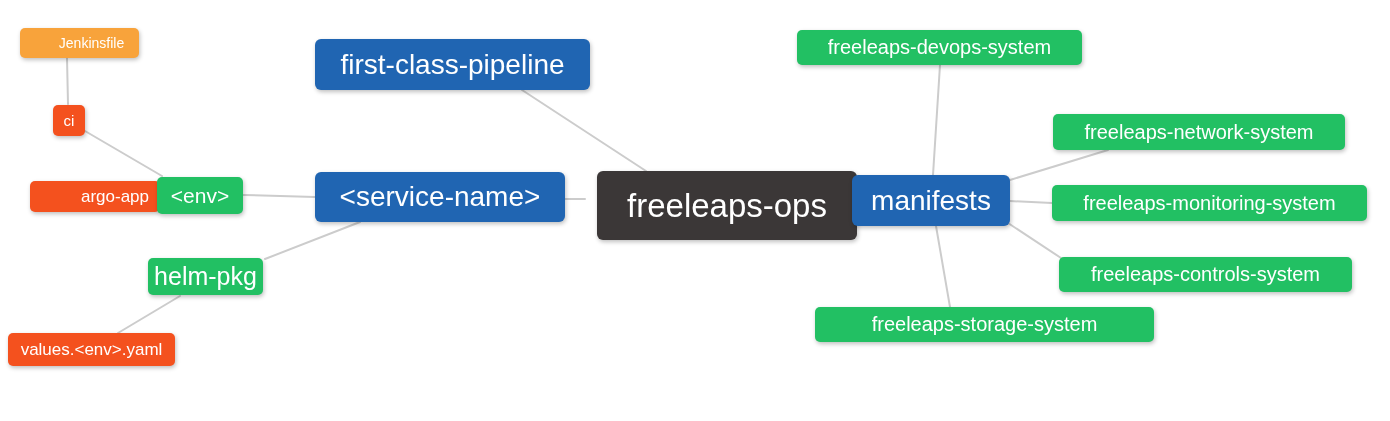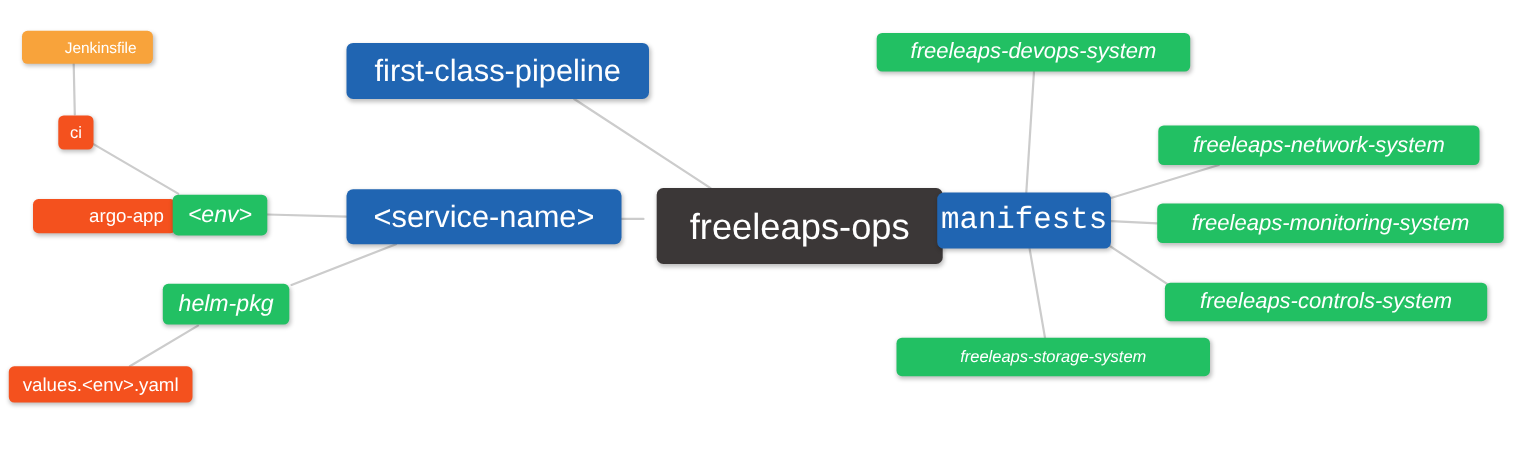--- a/index.html
+++ b/index.html
@@ -8,40 +8,40 @@
     font-family:"Liberation Sans", sans-serif;overflow:hidden;
   }
   svg.edges{position:absolute;left:0;top:0;z-index:1;}
   svg.edges line{stroke:#cccccc;stroke-width:2;stroke-linecap:round;}
   .node{
     position:absolute;z-index:2;display:flex;align-items:center;justify-content:center;
     color:#ffffff;border-radius:5px;white-space:nowrap;cursor:pointer;
     box-shadow:1px 2px 4px rgba(0,0,0,0.25);
   }
   .c-blue{background:#2065B2;}
-  .c-green{background:#22C063;font-style:italic;}
+  .c-green{background:#22C063;}
   .c-orange{background:#F8A33B;}
   .c-red{background:#F4511E;}
   .c-dark{background:#3B3737;border-radius:6px;}
 
   #n-jenkinsfile{left:20px;top:28px;width:95px;height:30px;font-size:14px;padding-left:24px;}
   #n-ci{left:53px;top:105px;width:32px;height:31px;font-size:15px;}
   #n-argo-app{left:30px;top:181px;width:90px;height:31px;font-size:17px;padding-left:40px;}
   #n-env{left:157px;top:177px;width:86px;height:37px;font-size:21px;}
-  #n-helm-pkg{left:148px;top:258px;width:115px;height:37px;font-size:21px;}
+  #n-helm-pkg{left:148px;top:258px;width:115px;height:37px;font-size:25px;}
   #n-values{left:8px;top:333px;width:167px;height:33px;font-size:17px;}
   #n-pipeline{left:315px;top:39px;width:275px;height:51px;font-size:28px;border-radius:6px;}
   #n-service{left:315px;top:172px;width:250px;height:50px;font-size:28px;border-radius:6px;}
   #n-ops{left:585px;top:171px;width:260px;height:69px;font-size:33px;margin-left:12px;}
-  #n-manifests{left:852px;top:175px;width:158px;height:51px;font-size:28px;border-radius:6px;font-family:Liberation Mono, monospace;}
+  #n-manifests{left:852px;top:175px;width:158px;height:51px;font-size:28px;border-radius:6px;}
   #n-devops{left:797px;top:30px;width:285px;height:35px;font-size:20px;}
   #n-network{left:1053px;top:114px;width:292px;height:36px;font-size:20px;}
   #n-monitoring{left:1052px;top:185px;width:315px;height:36px;font-size:20px;}
   #n-controls{left:1059px;top:257px;width:293px;height:35px;font-size:20px;}
-  #n-storage{left:815px;top:307px;width:285px;height:35px;font-size:15px;text-align:center;}
+  #n-storage{left:815px;top:307px;width:339px;height:35px;font-size:20px;text-align:center;}
 </style>
 </head>
 <body>
 
 <svg class="edges" width="1390" height="421" aria-hidden="true">
   <line x1="67" y1="58" x2="68" y2="104"></line>
   <line x1="85" y1="131" x2="162" y2="176"></line>
   <line x1="120" y1="196" x2="157" y2="196"></line>
   <line x1="243" y1="195" x2="315" y2="197"></line>
   <line x1="265" y1="259" x2="360" y2="222"></line>

